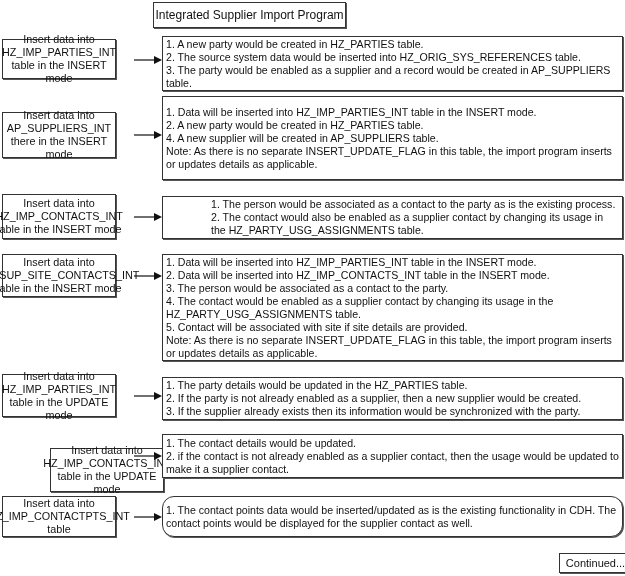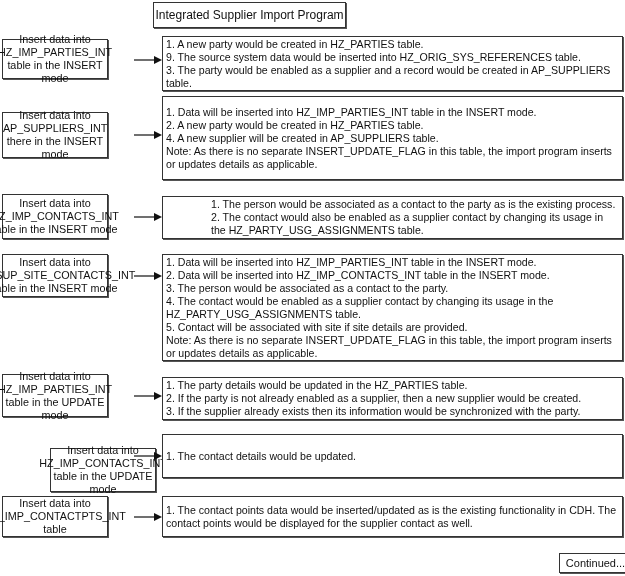--- a/index.html
+++ b/index.html
@@ -2,42 +2,42 @@
 <html><head>
 <meta charset="utf-8">
 <style>
   html, body { margin:0; padding:0; background:#ffffff; }
   body { width:625px; height:576px; position:relative; overflow:hidden;
          font-family:"Liberation Sans", sans-serif; color:#111; }
   .box { position:absolute; background:#fff; border:1px solid #333;
          box-shadow:1px 1px 0 #555; box-sizing:border-box; }
   .title { left:153px; top:2px; width:193px; height:26px; font-size:12px;
            display:flex; align-items:center; justify-content:center; }
-  .src { left:2px; width:106px; font-size:10.8px; line-height:13px; text-align:center;
+  .src { left:2px; width:114px; font-size:10.8px; line-height:13px; text-align:center;
          display:flex; align-items:center; justify-content:center; padding:2px 3px; }
   .dst { left:162px; width:461px; font-size:10.6px; line-height:13px; padding:1px 3px;
          display:flex; flex-direction:column; justify-content:center; }
   .dst div { white-space:normal; }
   .arrow { position:absolute; left:134px; width:28px; height:10px; }
   .cont { left:559px; top:553px; width:73px; height:20px; font-size:11px;
           display:flex; align-items:center; justify-content:center; }
 </style>
 </head>
 <body>
 
 <div class="box title">Integrated Supplier Import Program</div>
 
 <div class="box src" style="top:39px;height:40px;">Insert data into HZ_IMP_PARTIES_INT table in the INSERT mode</div>
 <svg class="arrow" style="top:55px">
     <line x1="0" y1="5" x2="22" y2="5" stroke="#222" stroke-width="1.3"></line>
     <polygon points="20,1 28,5 20,9" fill="#111"></polygon>
   </svg>
 <div class="box dst" style="top:36px;height:55px;">
   <div>1. A new party would be created in HZ_PARTIES table.</div>
-  <div>9. The source system data would be inserted into HZ_ORIG_SYS_REFERENCES table.</div>
+  <div>2. The source system data would be inserted into HZ_ORIG_SYS_REFERENCES table.</div>
   <div>3. The party would be enabled as a supplier and a record would be created in AP_SUPPLIERS table.</div>
 </div>
 
 <div class="box src" style="top:112px;height:46px;">Insert data into AP_SUPPLIERS_INT there in the INSERT mode</div>
 <svg class="arrow" style="top:130px">
     <line x1="0" y1="5" x2="22" y2="5" stroke="#222" stroke-width="1.3"></line>
     <polygon points="20,1 28,5 20,9" fill="#111"></polygon>
   </svg>
 <div class="box dst" style="top:96px;height:84px;">
   <div>1. Data will be inserted into HZ_IMP_PARTIES_INT table in the INSERT mode.</div>
@@ -81,24 +81,25 @@
   <div>3. If the supplier already exists then its information would be synchronized with the party.</div>
 </div>
 
 <div class="box src" style="top:448px;height:44px;margin-left:48px;">Insert data into HZ_IMP_CONTACTS_INT table in the UPDATE mode</div>
 <svg class="arrow" style="top:451px">
     <line x1="0" y1="5" x2="22" y2="5" stroke="#222" stroke-width="1.3"></line>
     <polygon points="20,1 28,5 20,9" fill="#111"></polygon>
   </svg>
 <div class="box dst" style="top:434px;height:44px;">
   <div>1. The contact details would be updated.</div>
+  <div>2. if the contact is not already enabled as a supplier contact, then the usage would be updated to make it a supplier contact.</div>
 </div>
 
 <div class="box src" style="top:496px;height:41px;">Insert data into HZ_IMP_CONTACTPTS_INT table</div>
 <svg class="arrow" style="top:512px">
     <line x1="0" y1="5" x2="22" y2="5" stroke="#222" stroke-width="1.3"></line>
     <polygon points="20,1 28,5 20,9" fill="#111"></polygon>
   </svg>
-<div class="box dst" style="top:496px;height:41px;">
+<div class="box dst" style="top:496px;height:41px;border-radius:12px;">
   <div>1. The contact points data would be inserted/updated as is the existing functionality in CDH. The contact points would be displayed for the supplier contact as well.</div>
 </div>
 
 <div class="box cont">Continued...</div>
 
 </body></html>

